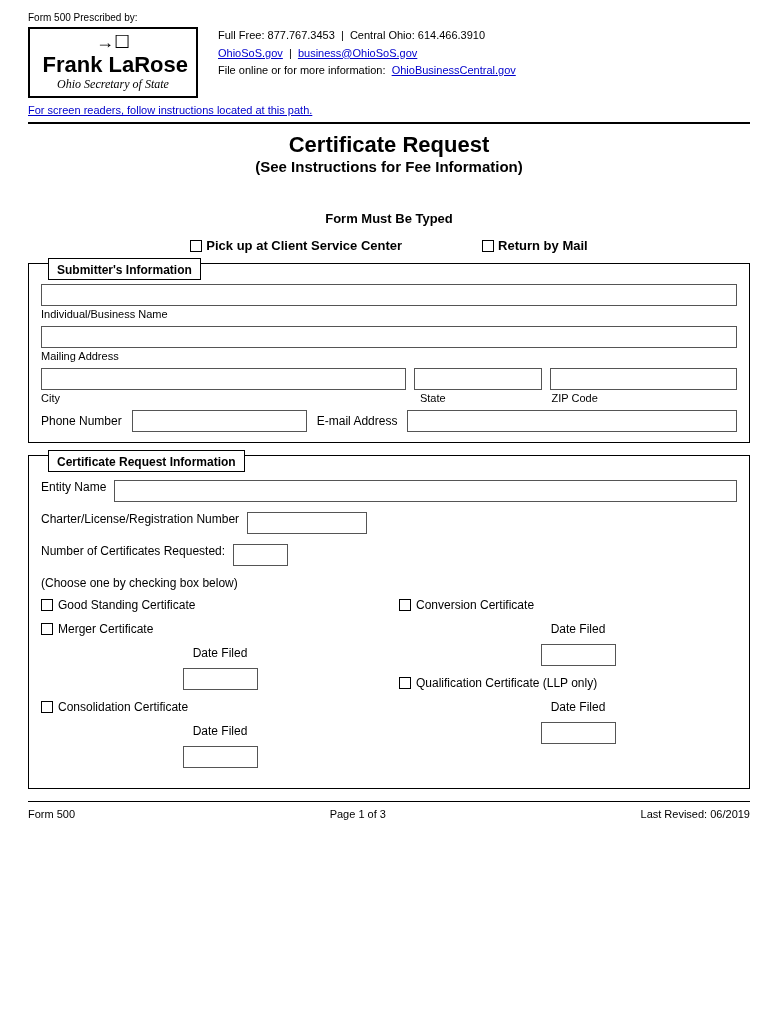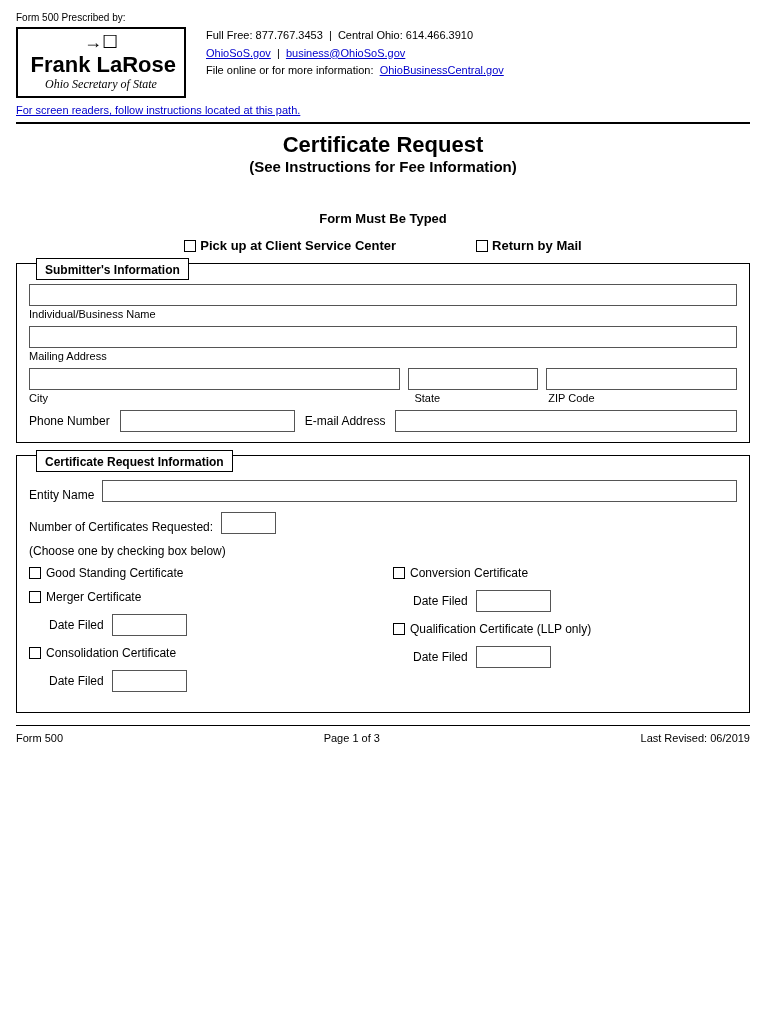--- a/index.html
+++ b/index.html
@@ -8,21 +8,21 @@
       font-size: 12px;
       background: #fff;
       color: #000;
       width: 770px;
       min-height: 1024px;
       padding: 0;
     }
     .page {
       width: 770px;
       min-height: 1024px;
-      padding: 12px 20px 10px 16px;
+      padding: 12px 20px 10px 28px;
       position: relative;
     }
     
     .form-prescribed {
       font-size: 10px;
       margin-bottom: 4px;
     }
     .header-row {
       display: flex;
       align-items: flex-start;
@@ -172,21 +172,21 @@
       gap: 10px;
       margin-top: 6px;
     }
     .phone-label { font-size: 12px; }
     .phone-input { width: 175px; height: 22px; border: 1px solid #555; }
     .email-label { font-size: 12px; }
     .email-input { flex: 1; height: 22px; border: 1px solid #555; }
     
     .cert-field-row {
       display: flex;
-      align-items: flex-end;
+      align-items: flex-start;
       gap: 8px;
       margin-bottom: 10px;
     }
     .cert-label { font-size: 12px; white-space: nowrap; }
     .cert-input-wide { flex: 1; height: 22px; border: 1px solid #555; }
     .cert-input-med { width: 120px; height: 22px; border: 1px solid #555; }
     .cert-input-small { width: 55px; height: 22px; border: 1px solid #555; }
     .cert-input-tiny { width: 75px; height: 22px; border: 1px solid #555; }
     .choose-text { font-size: 12px; margin-bottom: 8px; }
     
@@ -204,20 +204,21 @@
       margin-bottom: 10px;
       font-size: 12px;
     }
     .date-filed-row {
       display: flex;
       align-items: center;
       gap: 8px;
       margin-left: 20px;
       margin-bottom: 10px;
       font-size: 12px;
+      flex-direction: column;
     }
     
     .footer {
       display: flex;
       justify-content: space-between;
       font-size: 11px;
       border-top: 1.5px solid #000;
       padding-top: 6px;
       margin-top: 8px;
     }
@@ -320,20 +321,24 @@
     <div style="position:relative; height:0;">
       <div class="section-header">Certificate Request Information</div>
     </div>
     <div class="section-body" style="margin-top:14px;">
 
       <div class="cert-field-row">
         <span class="cert-label">Entity Name</span>
         <input type="text" class="cert-input-wide" value="" style="">
       </div>
 
+      <div class="cert-field-row">
+        <span class="cert-label">Charter/License/Registration Number</span>
+        <input type="text" class="cert-input-med" value="" style="">
+      </div>
 
       <div class="cert-field-row">
         <span class="cert-label">Number of Certificates Requested:</span>
         <input type="text" class="cert-input-small" value="" style="">
       </div>
 
       <div style="margin-bottom: 8px; margin-top:4px;">
         <span class="choose-text">(Choose one by checking box below)</span>
       </div>
 

